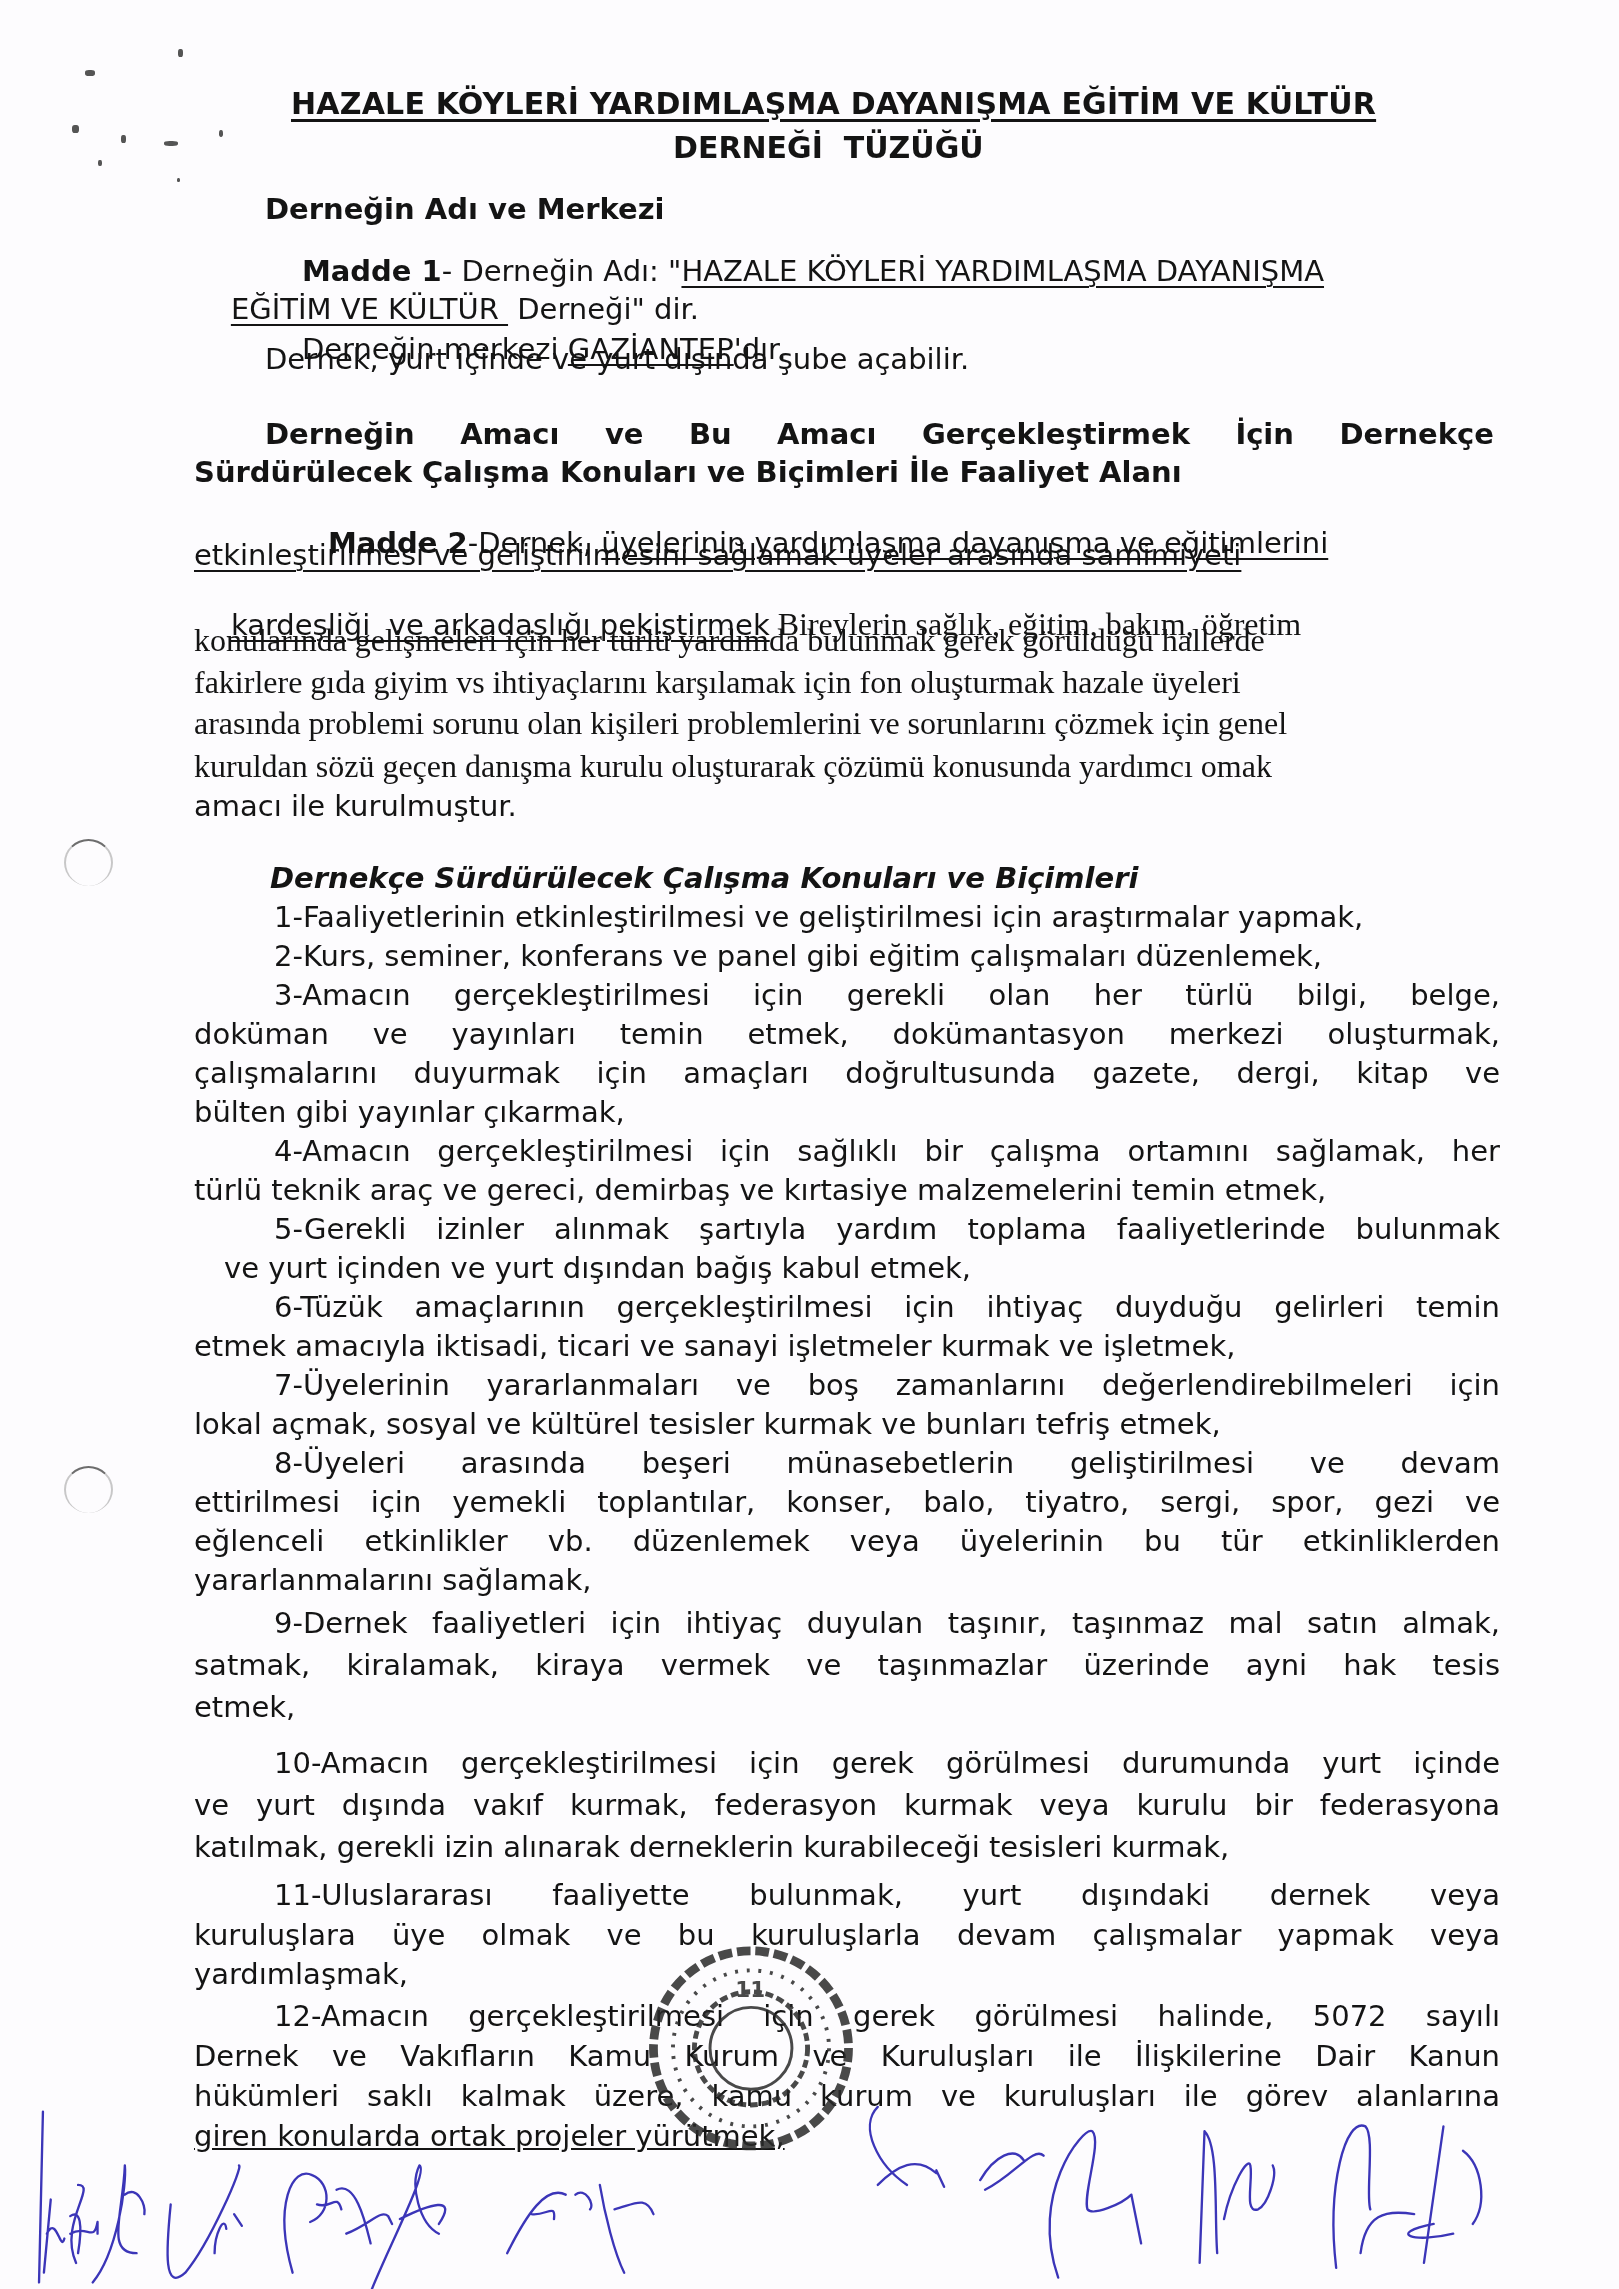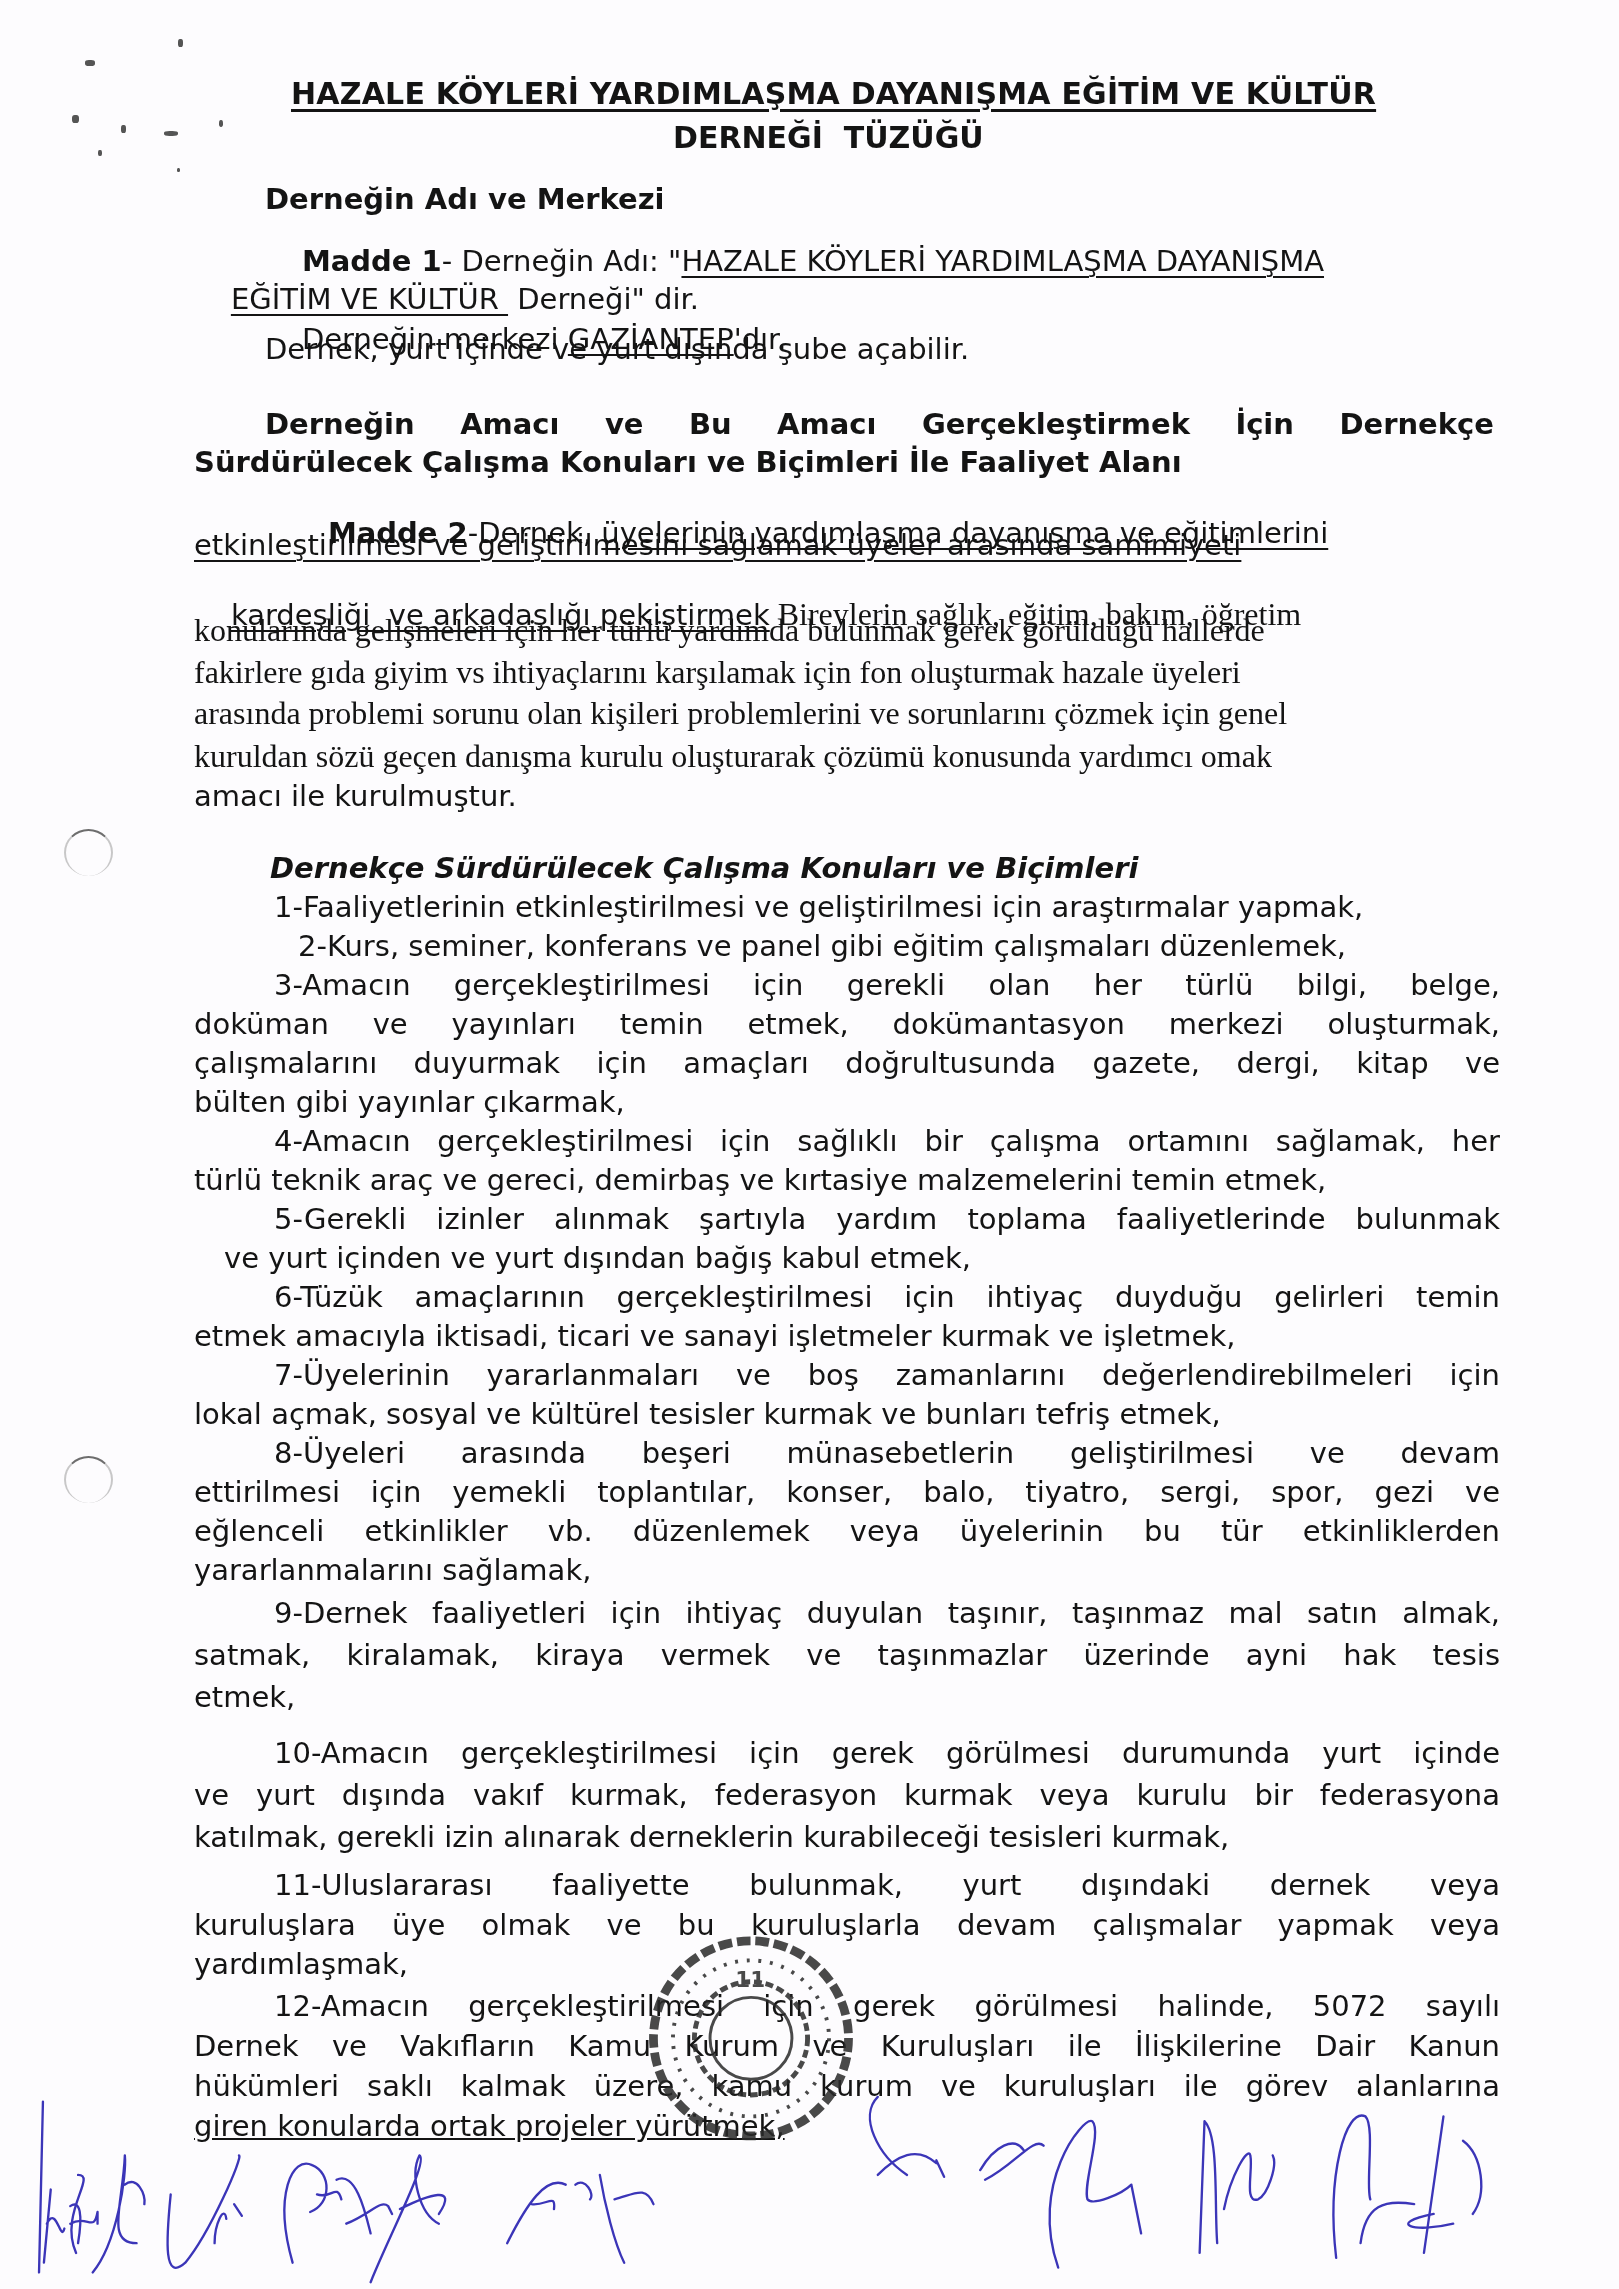--- a/index.html
+++ b/index.html
@@ -4,21 +4,21 @@
 <style>
   html, body { margin: 0; padding: 0; }
   body {
     width: 1620px; height: 2290px;
     background: #fdfcfe;
     position: relative;
     overflow: hidden;
     font-family: "DejaVu Sans", sans-serif;
     color: #141414;
   }
-  .page { position: absolute; left: 0; top: 0; width: 1620px; height: 1878px; }
+  .page { position: absolute; left: 0; top: 10px; width: 1620px; height: 1878px; }
   .title {
     position: absolute; left: 291px; top: 76px; width: 1200px;
     font-family: "DejaVu Sans", sans-serif; font-weight: bold;
     font-size: 30px; letter-spacing: 0.2px; white-space: nowrap;
     text-decoration: underline; text-decoration-thickness: 2.9px; text-underline-offset: 4.9px;
   }
   .subtitle {
     position: absolute; left: 673px; top: 120px;
     font-weight: bold; font-size: 30px; white-space: pre;
   }
@@ -84,21 +84,21 @@
   </div>
   <div class="line serif" style="left:194px;top:614px;">konularında gelişmeleri için her türlü yardımda bulunmak gerek görüldüğü hallerde</div>
   <div class="line serif" style="left:194px;top:656px;">fakirlere gıda giyim vs ihtiyaçlarını karşılamak için fon oluşturmak hazale üyeleri</div>
   <div class="line serif" style="left:194px;top:740px;">kuruldan sözü geçen danışma kurulu oluşturarak çözümü konusunda yardımcı omak</div>
   <div class="line serif" style="left:194px;top:697px;">arasında problemi sorunu olan kişileri problemlerini ve sorunlarını çözmek için genel</div>
   <div class="line" style="left:194px;top:782px;">amacı ile kurulmuştur.</div>
 
   <div class="line it" style="left:270px;top:854px;">Dernekçe Sürdürülecek Çalışma Konuları ve Biçimleri</div>
   <div id="s3lines">
       <div class="line" style="top: 893px; left: 274px;">1-Faaliyetlerinin etkinleştirilmesi ve geliştirilmesi için araştırmalar yapmak,</div>
-      <div class="line" style="top: 932px; left: 274px; margin-left: 24px;">2-Kurs, seminer, konferans ve panel gibi eğitim çalışmaları düzenlemek,</div>
+      <div class="line" style="top: 932px; left: 274px;">2-Kurs, seminer, konferans ve panel gibi eğitim çalışmaları düzenlemek,</div>
       <div class="line just" style="top: 971px; left: 274px; width: 1226px; white-space: normal;">3-Amacın  gerçekleştirilmesi  için  gerekli  olan  her  türlü  bilgi,  belge,</div>
       <div class="line just" style="top: 1010px; left: 194px; width: 1306px; white-space: normal;">doküman  ve  yayınları  temin  etmek,  dokümantasyon  merkezi  oluşturmak,</div>
       <div class="line just" style="top: 1049px; left: 194px; width: 1306px; white-space: normal;">çalışmalarını  duyurmak  için  amaçları  doğrultusunda  gazete,  dergi,  kitap  ve</div>
       <div class="line" style="top: 1088px; left: 194px;">bülten gibi yayınlar çıkarmak,</div>
       <div class="line just" style="top: 1127px; left: 274px; width: 1226px; white-space: normal;">4-Amacın gerçekleştirilmesi için sağlıklı bir çalışma ortamını sağlamak, her</div>
       <div class="line" style="top: 1166px; left: 194px;">türlü teknik araç ve gereci, demirbaş ve kırtasiye malzemelerini temin etmek,</div>
       <div class="line just" style="top: 1205px; left: 274px; width: 1226px; white-space: normal;">5-Gerekli izinler alınmak şartıyla yardım toplama faaliyetlerinde bulunmak</div>
       <div class="line" style="top: 1244px; left: 224px;">ve yurt içinden ve yurt dışından bağış kabul etmek,</div>
       <div class="line just" style="top: 1283px; left: 274px; width: 1226px; white-space: normal;">6-Tüzük amaçlarının gerçekleştirilmesi için ihtiyaç duyduğu gelirleri temin</div>
       <div class="line" style="top: 1322px; left: 194px;">etmek amacıyla iktisadi, ticari ve sanayi işletmeler kurmak ve işletmek,</div>

